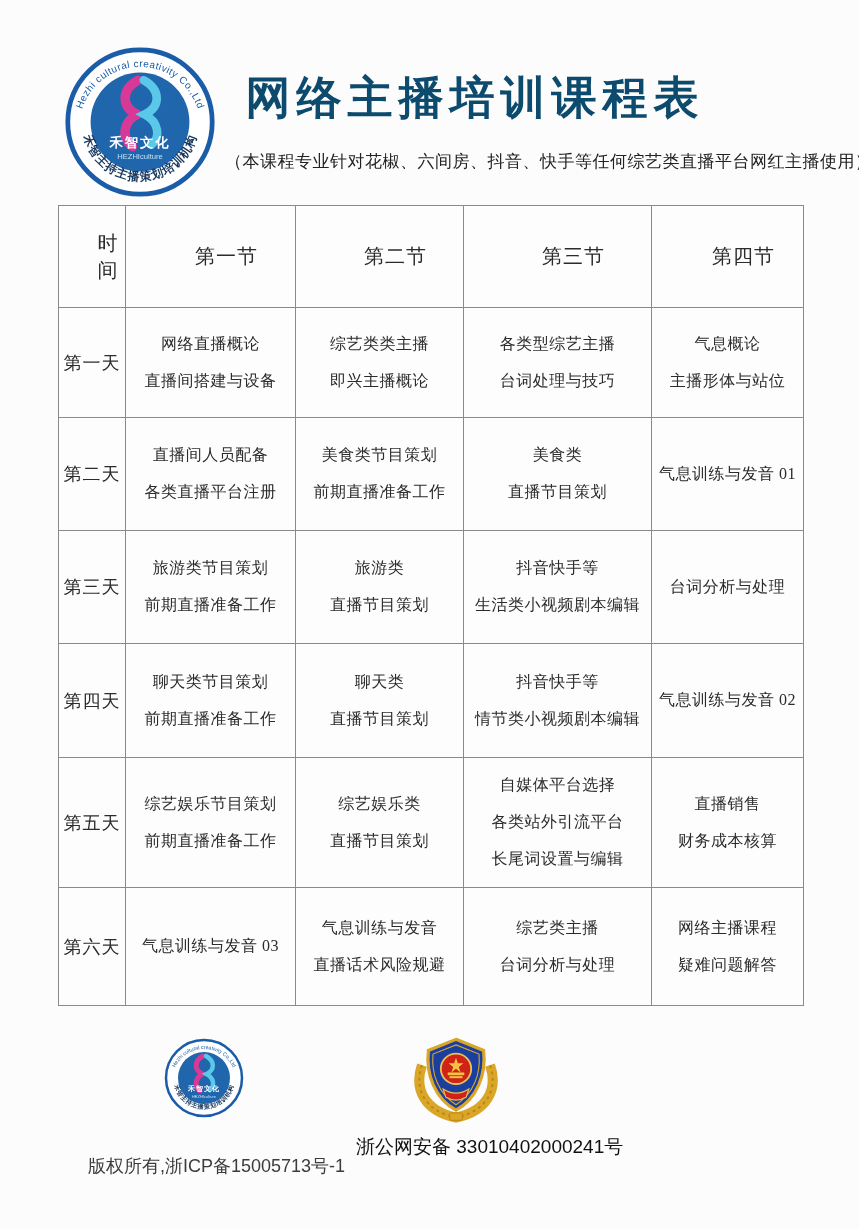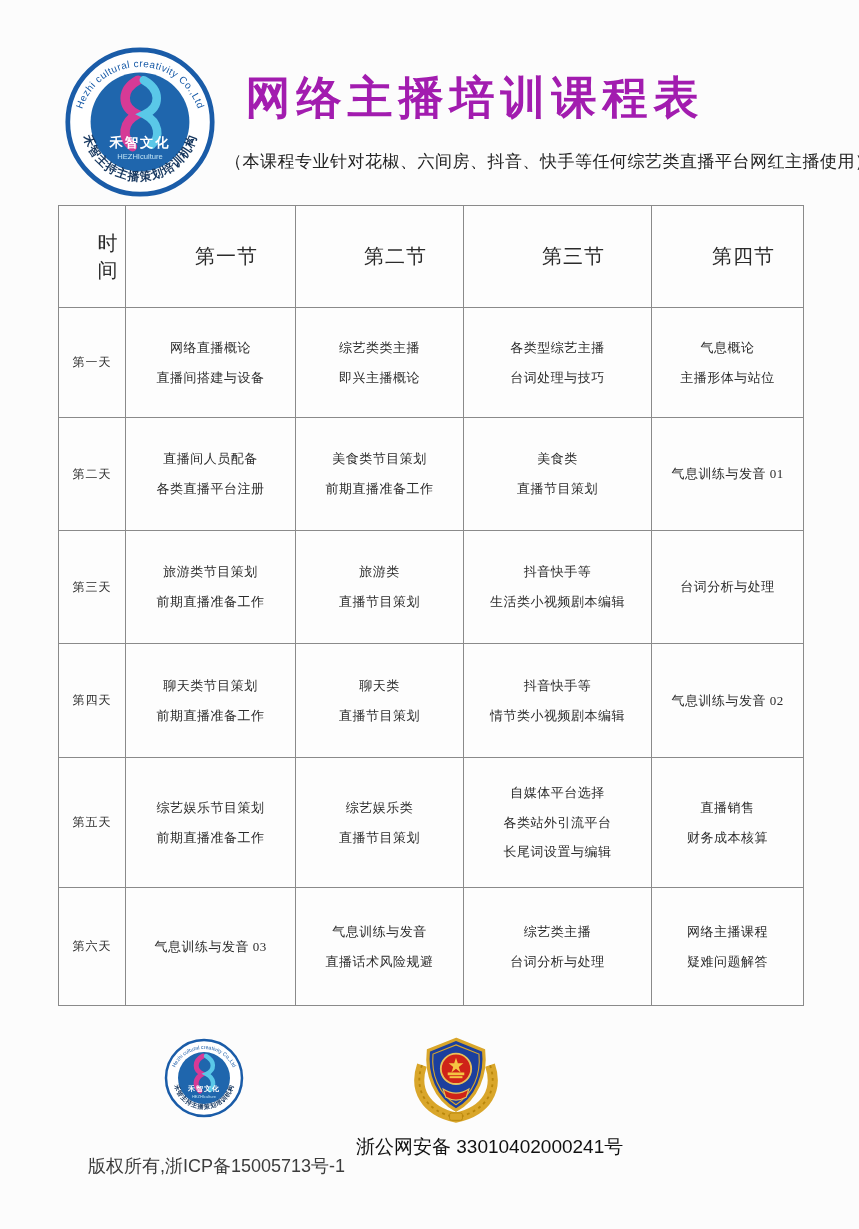--- a/index.html
+++ b/index.html
@@ -12,39 +12,39 @@
     color:#2b2b2b;
     overflow:hidden;
     margin:0 auto;
   }
 
   
   .logo-big { position:absolute; left:64px; top:46px; width:152px; height:152px; }
   .title-block { position:absolute; left:225px; top:68px; width:500px; text-align:center; }
   .doc-title {
     font-size:45px; font-weight:700; letter-spacing:6px;
-    color:#a21caf; white-space:nowrap;
+    color:#0c4a6e; white-space:nowrap;
   }
   .doc-subtitle {
     margin-top:22px; font-size:17px; color:#222; letter-spacing:0.5px; white-space:nowrap;
   }
 
   
   table.schedule {
     position:absolute; left:58px; top:205px; width:745px;
     border-collapse:collapse; table-layout:fixed;
   }
   table.schedule td {
     border:1px solid #8a8a8a;
     text-align:center; vertical-align:middle;
     background:#fdfdfd;
   }
   .th-cell { font-size:20px; letter-spacing:1px;padding-left:32px; }
-  .day-cell { font-size:12px; letter-spacing:1px; }
-  .body-cell { font-size:13px; line-height:2.3; white-space:pre-line; letter-spacing:0.5px; }
+  .day-cell { font-size:18px; letter-spacing:1px; }
+  .body-cell { font-size:16px; line-height:2.3; white-space:pre-line; letter-spacing:0.5px; }
   tr.r-head { height:102px; }
   tr.r-1 { height:110px; }
   tr.r-2 { height:113px; }
   tr.r-3 { height:113px; }
   tr.r-4 { height:114px; }
   tr.r-5 { height:130px; }
   tr.r-6 { height:118px; }
 
   
   .footer-left { position:absolute; left:88px; top:1038px; width:232px; text-align:center; }

